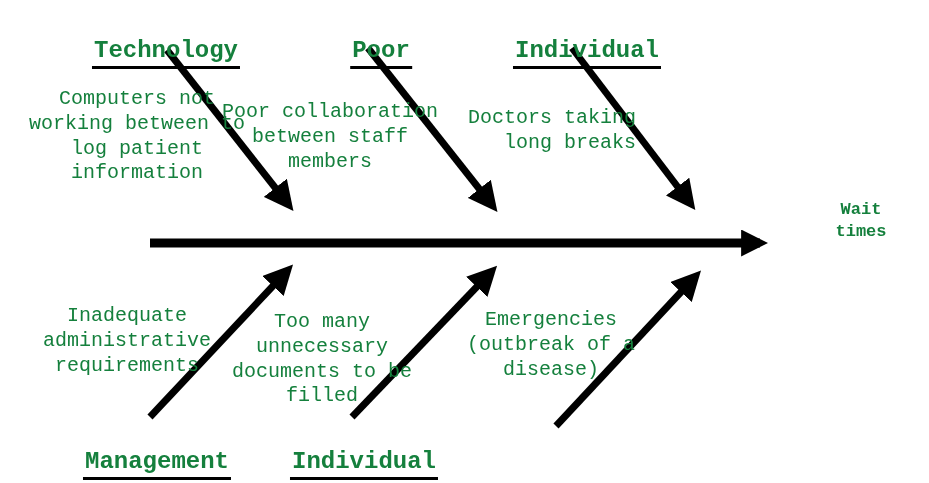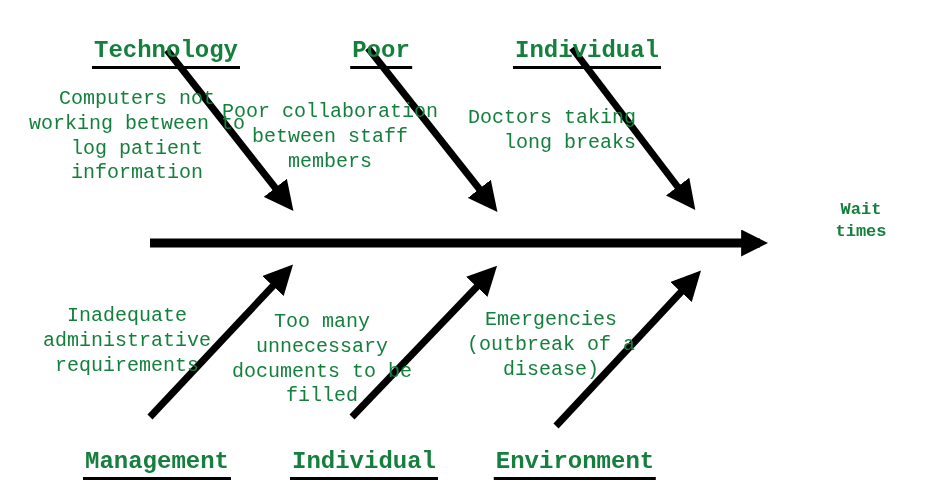--- a/index.html
+++ b/index.html
@@ -84,20 +84,17 @@
   <div class="abs cause" style="left:551px;top:308px;">Emergencies
 (outbreak of a
 disease)</div>
 
   <div class="abs cat" style="left:157px;top:423px;">
     <span class="underlined">Management</span>
   </div>
   <div class="abs cat" style="left:364px;top:423px;">
     <span class="underlined">Individual</span>
   </div>
-  <div class="abs cat" style="left:575px;top:423px;">
-    <span class="underlined">Environment</span>
-  </div>
 
   <div class="abs effect" style="left:861px;top:199px;">Wait
 times</div>
 
 </div>
 
 </body></html>

